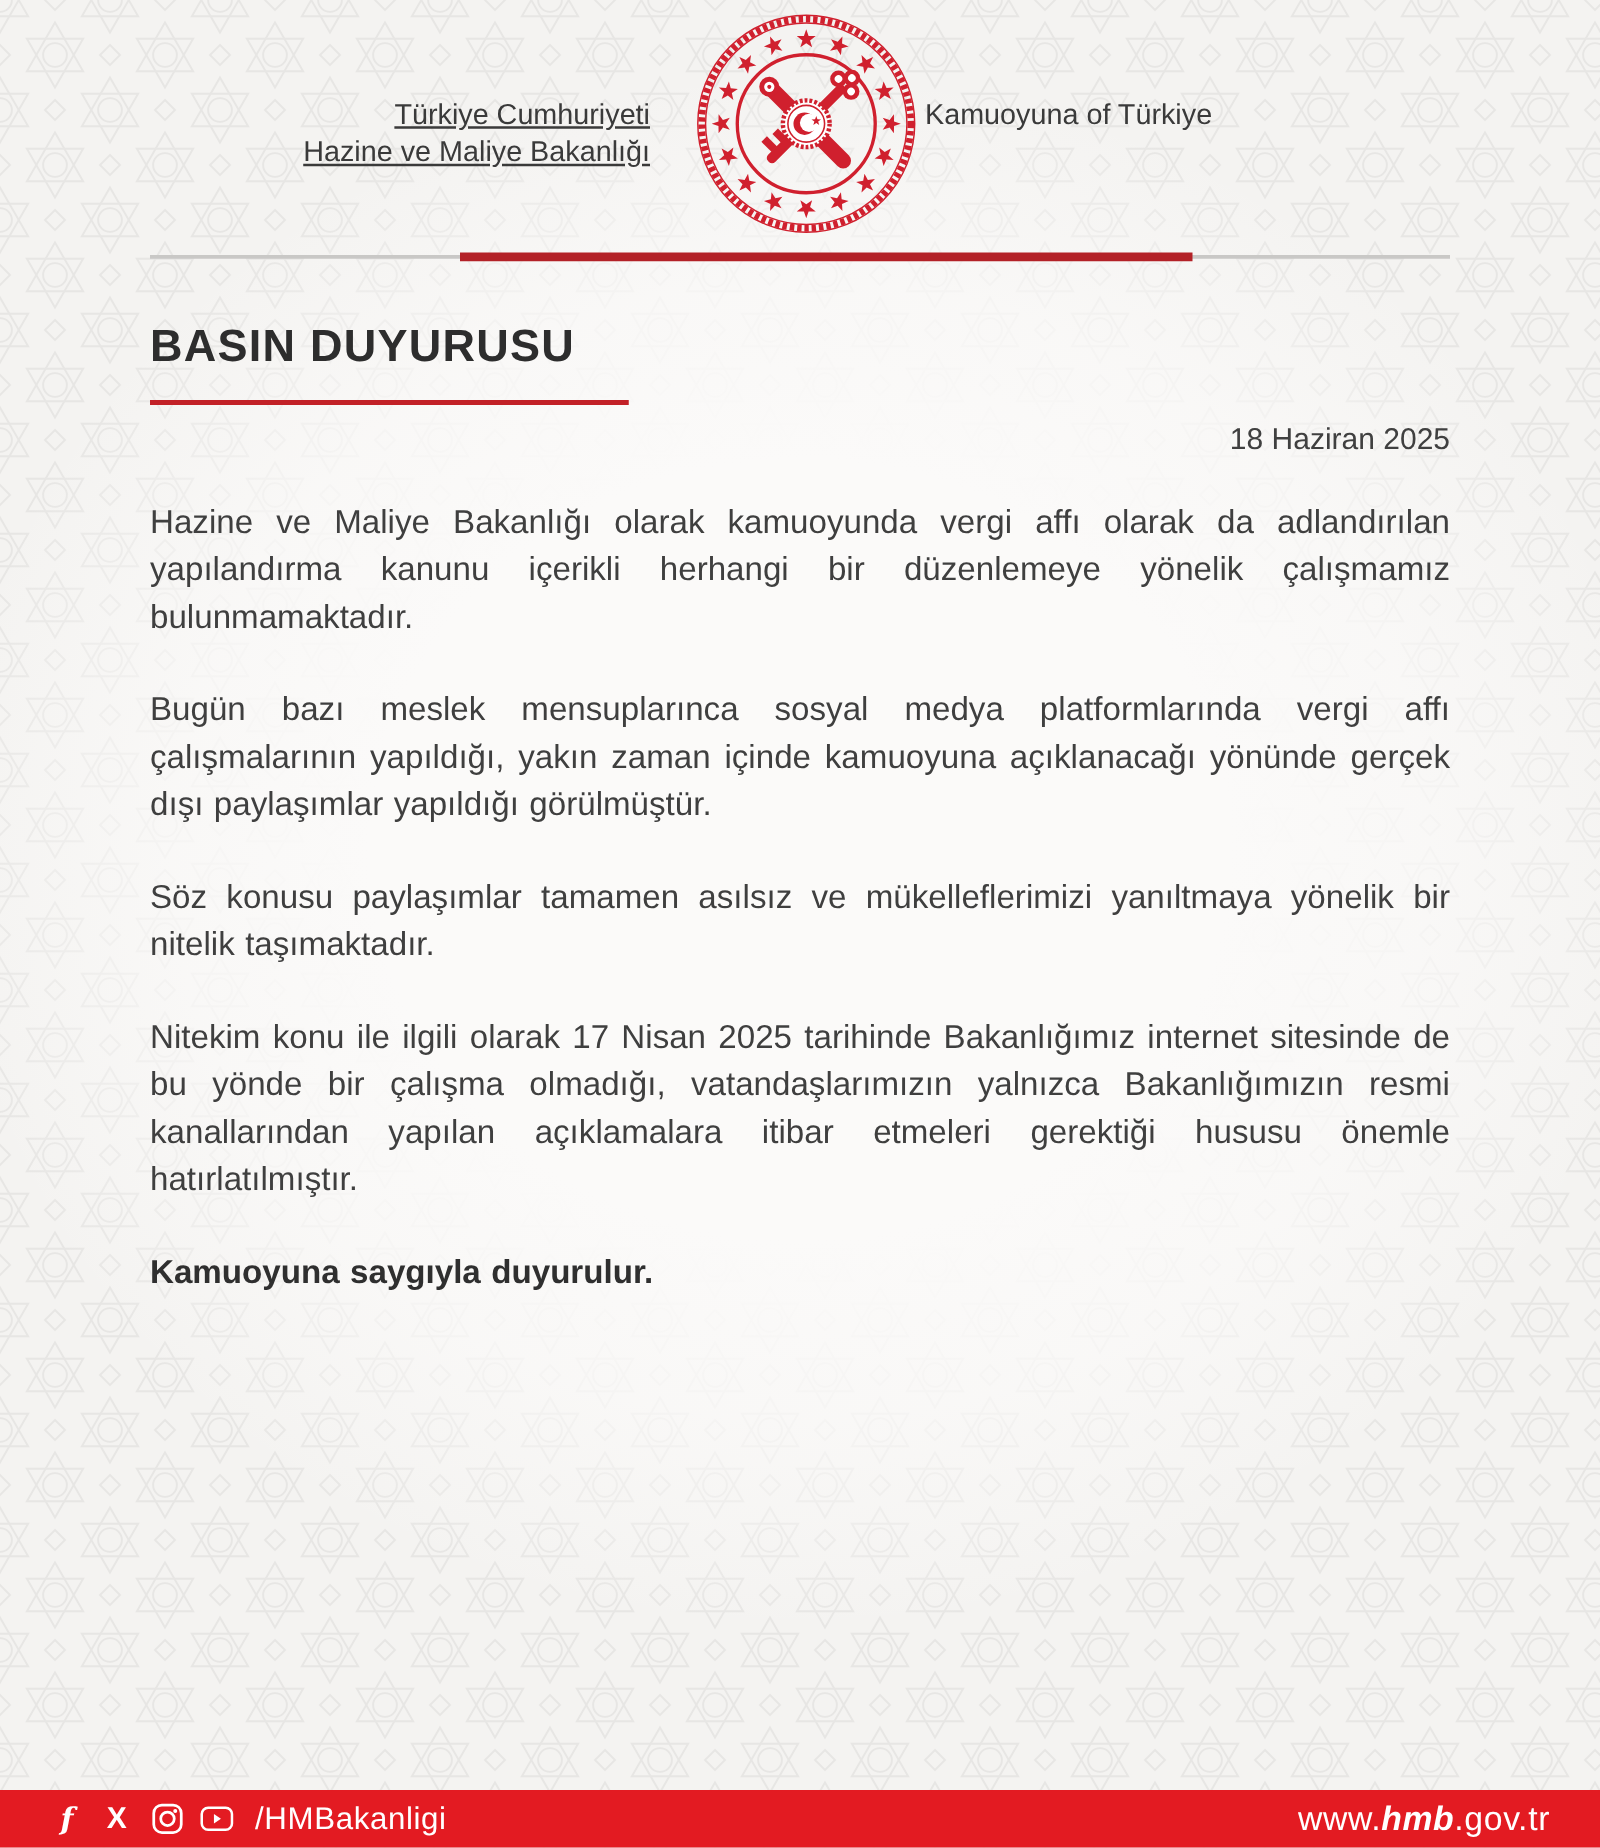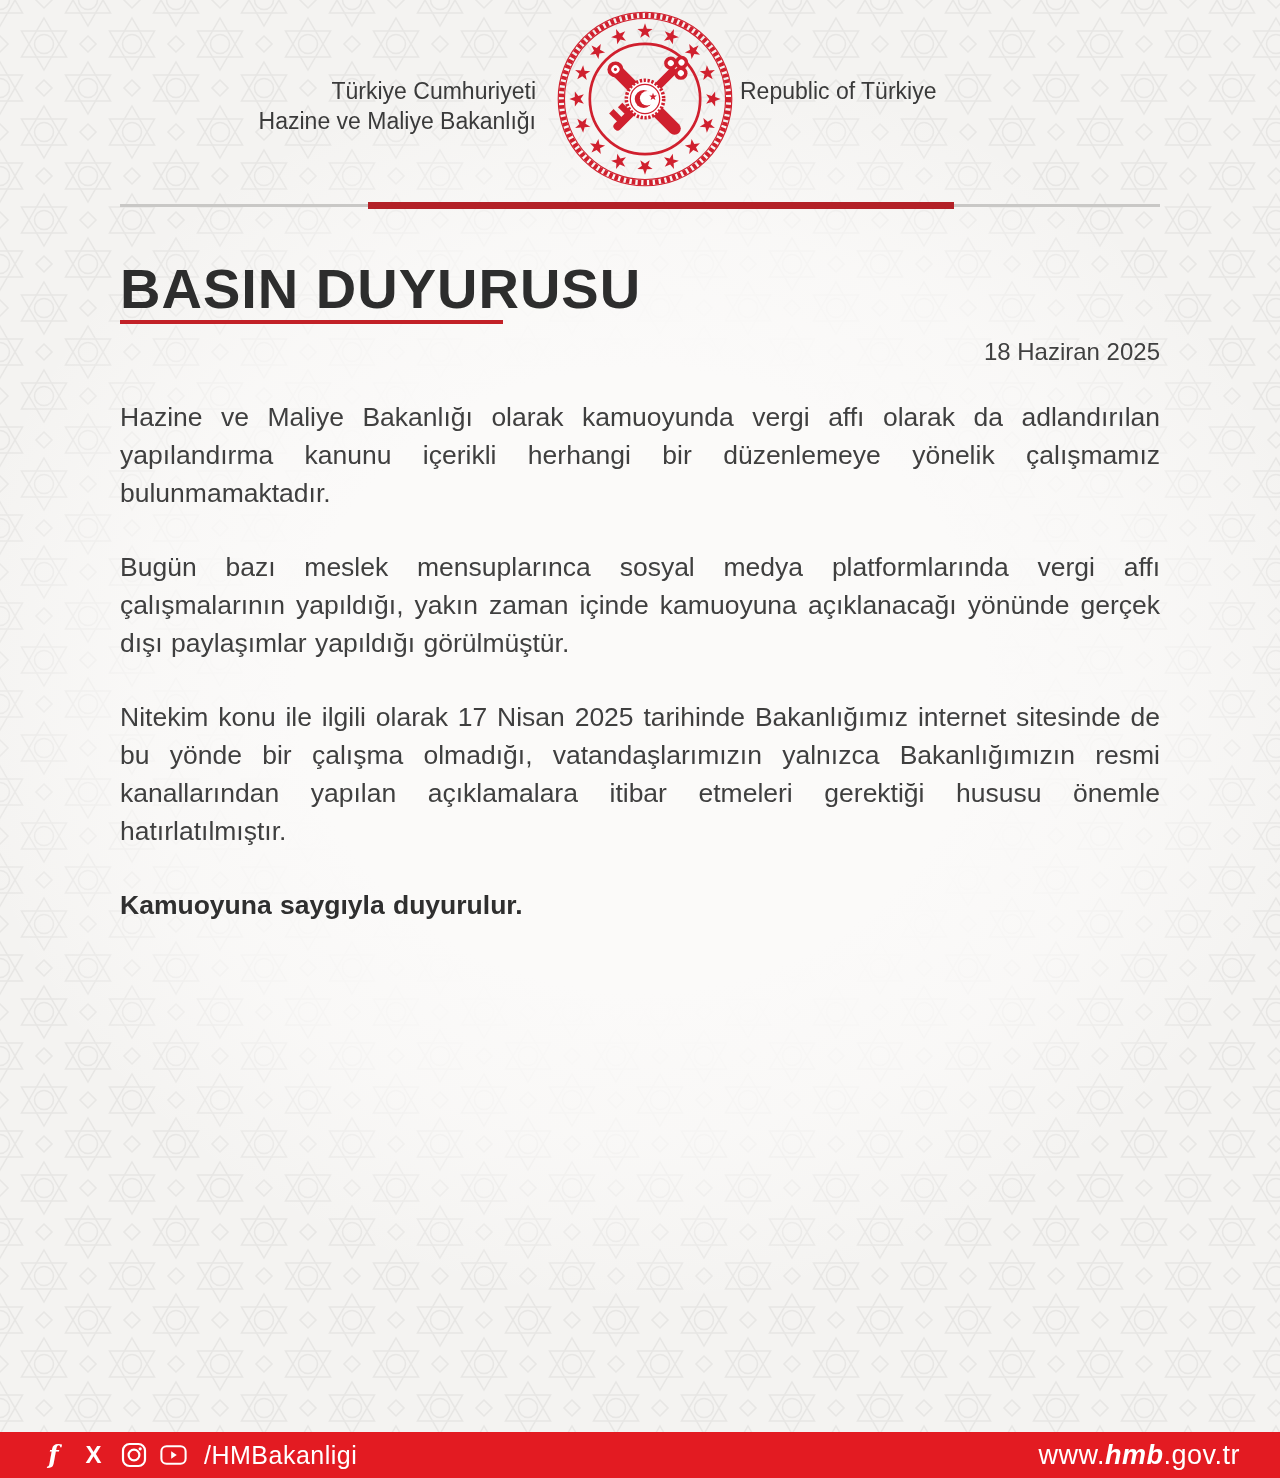--- a/index.html
+++ b/index.html
@@ -16,32 +16,32 @@
   .bg-fade {
     position:absolute; inset:0; z-index:1;
     background:radial-gradient(ellipse 56% 44% at 50% 46%,
       rgba(251,250,249,1) 0%, rgba(251,250,249,1) 48%,
       rgba(251,250,249,0.72) 70%, rgba(251,250,249,0) 96%);
   }
   .page { position:absolute; inset:0; z-index:2; }
 
   
   .org-block { position:absolute; top:76px; line-height:30px; font-size:23px; color:#3a3a3a; }
-  .org-left  { left:124px; width:412px; text-align:right; }
+  .org-left  { left:108px; width:412px; text-align:right;text-decoration:underline; }
   .org-right { left:740px; width:430px; text-align:left; }
   .emblem { position:absolute; left:556px; top:10px; width:178px; height:178px; }
 
   .separator { position:absolute; top:202px; left:120px; width:1040px; height:7px; }
   .separator .gray { position:absolute; top:2px; left:0; width:100%; height:3px; background:#c9c8c6; }
   .separator .red  { position:absolute; top:0;   left:248px; width:586px; height:7px; background:#b32127; }
 
   
   .doc-title {
     position:absolute; top:256px; left:120px;
-    font-size:56px; font-weight:700; letter-spacing:1px; color:#2d2d2d;
+    font-size:36px; font-weight:700; letter-spacing:1px; color:#2d2d2d;
   }
   .title-underline { position:absolute; top:320px; left:120px; width:383px; height:4px; background:#c22127; }
   .doc-date {
     position:absolute; top:338px; left:120px; width:1040px;
     text-align:right; font-size:24px; color:#404040;
   }
   .doc-body { position:absolute; top:398px; left:120px; width:1040px; }
   .doc-body p {
     font-size:26.5px; line-height:38px; text-align:justify;
     margin:0 0 36px; color:#3f3f3f; word-spacing:1px;
@@ -149,35 +149,36 @@
     <g>
       <circle cx="100" cy="100" r="21" fill="#fff" stroke="#d0202e" stroke-width="4" stroke-dasharray="2.6 1.8"></circle>
       <circle cx="100" cy="100" r="16.5" fill="#fff" stroke="#d0202e" stroke-width="1.4"></circle>
       <circle cx="98.5" cy="100" r="10" fill="#d0202e"></circle>
       <circle cx="102.5" cy="99.2" r="8.2" fill="#fff"></circle>
       <use href="#st" transform="translate(109 97.5) scale(0.5)"></use>
     </g>
   </svg>
 
   <div class="org-block org-right">
-    <div>Republic of Türkiye</div>
+    <div>Kamuoyuna of Türkiye</div>
   </div>
 
   <div class="separator">
     <div class="gray"></div>
     <div class="red"></div>
   </div>
 
   <h1 class="doc-title">BASIN DUYURUSU</h1>
   <div class="title-underline"></div>
   <div class="doc-date">18 Haziran 2025</div>
 
   <div class="doc-body">
     <p>Hazine ve Maliye Bakanlığı olarak kamuoyunda vergi affı olarak da adlandırılan yapılandırma kanunu içerikli herhangi bir düzenlemeye yönelik çalışmamız bulunmamaktadır.</p>
     <p>Bugün bazı meslek mensuplarınca sosyal medya platformlarında vergi affı çalışmalarının yapıldığı, yakın zaman içinde kamuoyuna açıklanacağı yönünde gerçek dışı paylaşımlar yapıldığı görülmüştür.</p>
+    <p>Söz konusu paylaşımlar tamamen asılsız ve mükelleflerimizi yanıltmaya yönelik bir nitelik taşımaktadır.</p>
     <p>Nitekim konu ile ilgili olarak 17 Nisan 2025 tarihinde Bakanlığımız internet sitesinde de bu yönde bir çalışma olmadığı, vatandaşlarımızın yalnızca Bakanlığımızın resmi kanallarından yapılan açıklamalara itibar etmeleri gerektiği hususu önemle hatırlatılmıştır.</p>
     <p class="doc-closing">Kamuoyuna saygıyla duyurulur.</p>
   </div>
 
   <div class="footer">
     <div class="footer-left">
       <span class="soc-icon">
         <span class="soc-glyph fb-glyph">f</span>
       </span>
       <span class="soc-icon">

